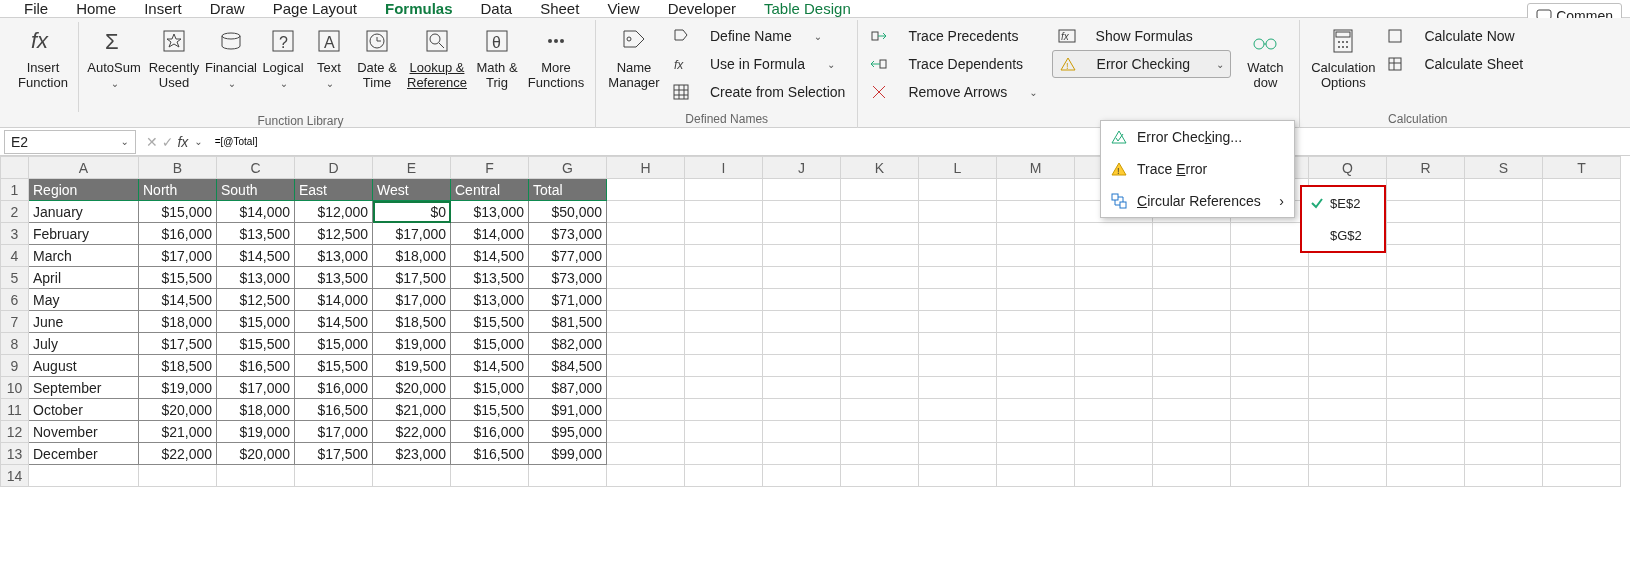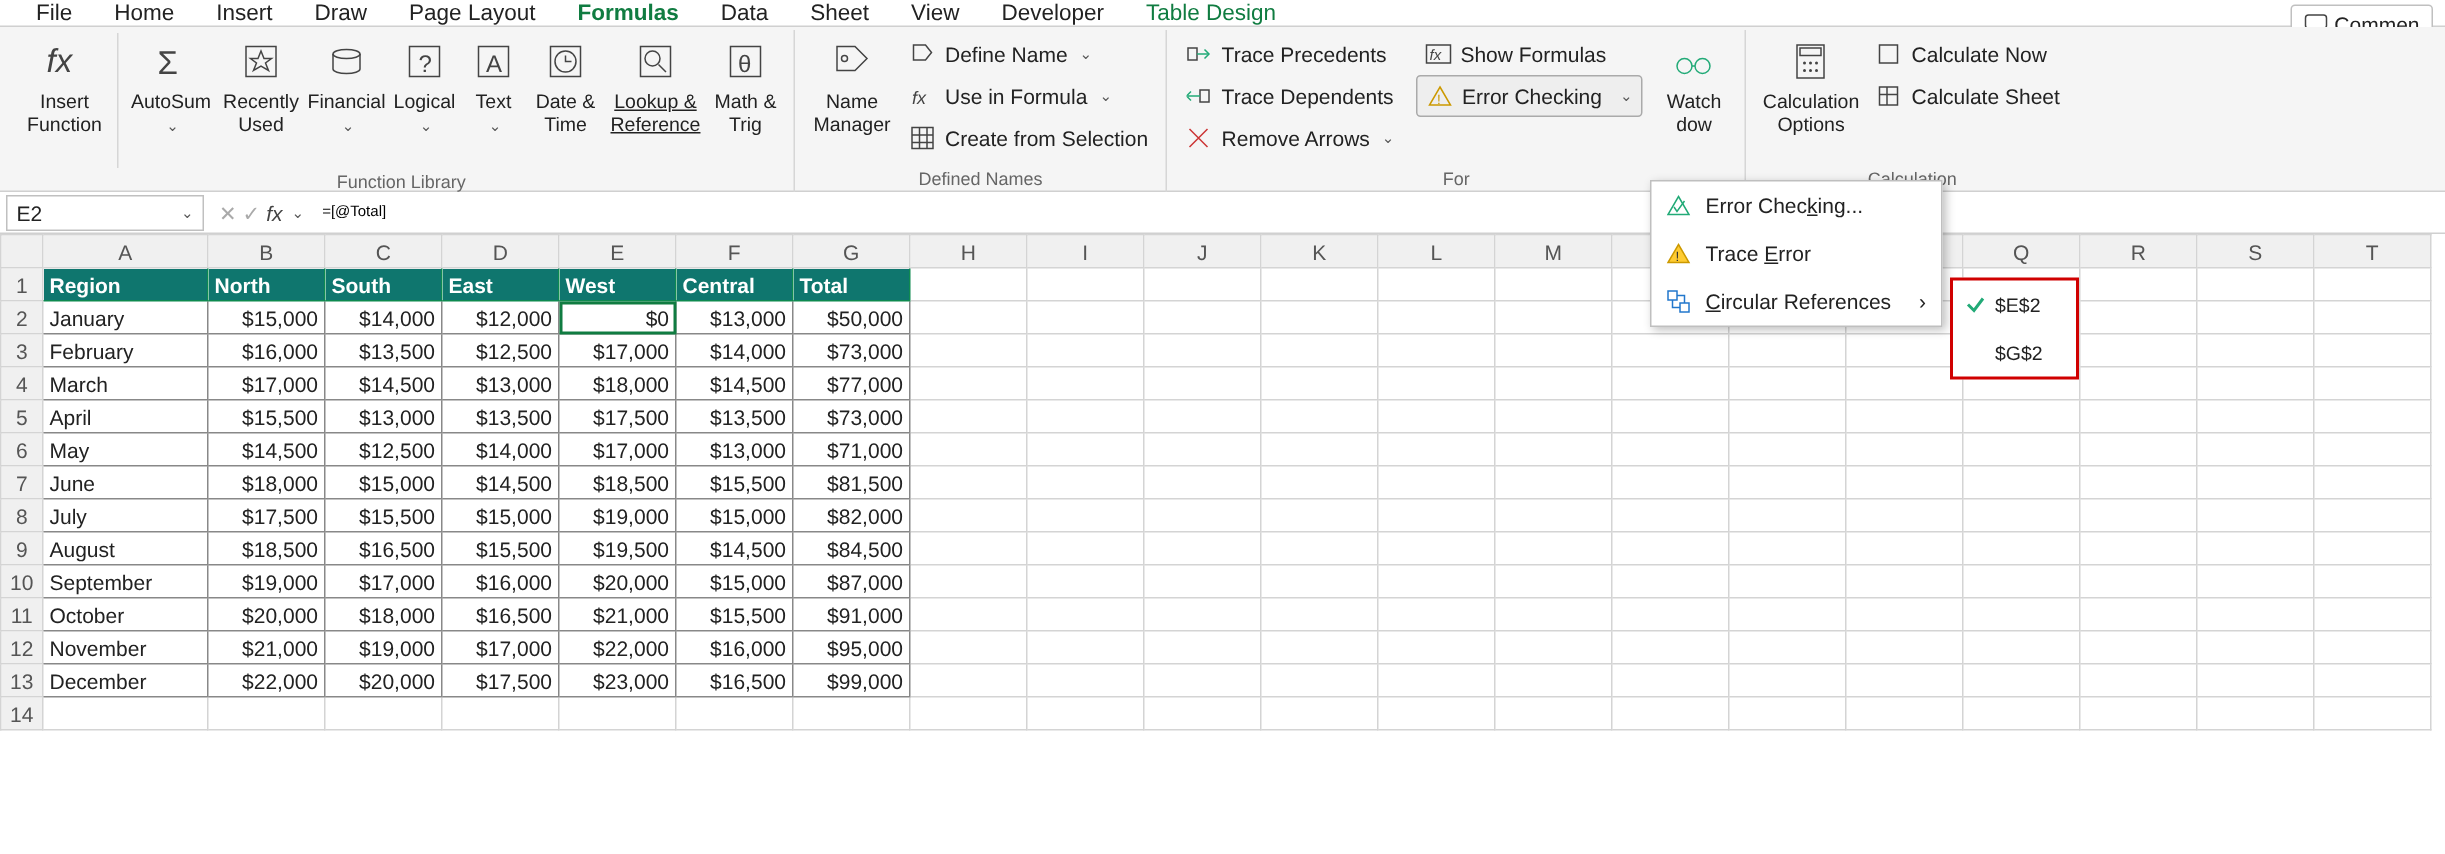--- a/index.html
+++ b/index.html
@@ -10,35 +10,35 @@
 .tab.tabledesign{color:#107c41;}
 .comments-btn{position:absolute;right:8px;top:3px;height:26px;border:1px solid #c0c0c0;border-radius:3px;padding:0 8px;display:flex;align-items:center;gap:4px;background:#fff;font-size:14px;}
 .ribbon{display:flex;height:110px;background:#f5f5f5;border-bottom:1px solid #d0d0d0;padding:2px 6px 0 6px;position:relative;}
 .group{border-right:1px solid #d6d6d6;padding:2px 6px 0 6px;display:flex;flex-direction:column;height:108px;}
 .group-body{display:flex;flex:1;align-items:flex-start;}
 .group-label{text-align:center;font-size:12px;color:#666;height:18px;line-height:18px;}
 .big-btn{display:flex;flex-direction:column;align-items:center;justify-content:flex-start;width:62px;padding:2px 2px 0 2px;cursor:pointer;}
 .big-btn .ic{height:34px;display:flex;align-items:center;justify-content:center;}
 .big-btn .lbl{font-size:13px;text-align:center;line-height:15px;margin-top:2px;}
 .caret{font-size:10px;color:#555;margin-left:2px;}
-.small-row{display:flex;align-items:center;height:28px;padding:0 6px;cursor:pointer;font-size:14px;gap:6px;white-space:nowrap;}
+.small-row{display:flex;align-items:center;height:28px;padding:0 6px;cursor:pointer;font-size:14px;gap:20px;white-space:nowrap;}
 .small-row .ic{width:18px;display:flex;justify-content:center;}
 .stack{display:flex;flex-direction:column;}
 .ec-btn{border:1px solid #aaa;background:#eee;border-radius:3px;}
 .namebox-row{display:flex;align-items:center;height:28px;border-bottom:1px solid #d0d0d0;}
 .namebox{width:132px;height:24px;border:1px solid #c0c0c0;margin:0 4px;padding:0 6px;display:flex;align-items:center;justify-content:space-between;font-size:14px;}
 .fx-tools{display:flex;align-items:center;gap:4px;color:#888;padding:0 6px;}
 .formula-input{flex:1;height:24px;padding:0 6px;font-size:10px;border:none;outline:none;}
 .grid-wrap{position:relative;}
 table.sheet{border-collapse:collapse;table-layout:fixed;}
 table.sheet th,table.sheet td{border:1px solid #d4d4d4;height:22px;font-size:14px;padding:0 4px;overflow:hidden;white-space:nowrap;}
 table.sheet th{background:#f0f0f0;font-weight:normal;color:#555;text-align:center;}
 .corner{width:28px;}
 .rowhdr{width:28px;text-align:center;background:#f0f0f0;color:#555;}
-.hdrcell{background:#0f766e;color:#fff;font-weight:700;text-align:left;padding-left:6px;border:1px solid #0e8a50 !important;}
+.hdrcell{background:#737373;color:#fff;font-weight:400;text-align:left;padding-left:6px;border:1px solid #0e8a50 !important;}
 .datacell{text-align:right;border:1px solid #888 !important;padding-right:6px;}
 .labelcell{text-align:left;border:1px solid #888 !important;padding-left:6px;}
 .sel{outline:2px solid #107c41;outline-offset:-2px;}
 .dropdown{position:absolute;top:102px;left:1100px;width:195px;background:#fff;border:1px solid #bfbfbf;box-shadow:2px 2px 6px rgba(0,0,0,0.25);z-index:50;}
 .dd-item{display:flex;align-items:center;height:32px;padding:0 10px;gap:10px;cursor:pointer;font-size:14px;}
 .sub-popup{position:absolute;top:167px;left:1300px;width:86px;background:#fff;border:2px solid #d00000;z-index:60;}
 .sub-item{display:flex;align-items:center;height:32px;padding:0 8px;gap:6px;font-size:13px;cursor:pointer;}
 svg{display:block;}
 .underline{text-decoration:underline;}
 </style>
@@ -152,20 +152,31 @@
       <div class="big-btn" style="width:52px;">
         <span class="ic">
             <svg width="26" height="26">
               <rect x="3" y="3" width="20" height="20" fill="none" stroke="#444"></rect>
               <text x="8" y="20" font-size="16" fill="#444">θ</text>
             </svg>
           </span>
         <span class="lbl" style="white-space:pre-line;">Math &amp;
 Trig</span>
       </div>
+      <div class="big-btn" style="width:66px;">
+        <span class="ic">
+            <svg width="26" height="26">
+              <circle cx="7" cy="13" r="2" fill="#444"></circle>
+              <circle cx="13" cy="13" r="2" fill="#444"></circle>
+              <circle cx="19" cy="13" r="2" fill="#444"></circle>
+            </svg>
+          </span>
+        <span class="lbl" style="white-space:pre-line;">More
+Functions</span>
+      </div>
     </div>
     <div class="group-label">Function Library</div>
   </div>
 
   <div class="group">
     <div class="group-body">
       <div class="big-btn" style="width:64px;">
         <span class="ic">
             <svg width="28" height="28">
               <path d="M4 4 H16 L24 12 L16 20 H4 Z" fill="none" stroke="#444"></path>
@@ -266,21 +277,20 @@
             <svg width="28" height="22">
               <circle cx="8" cy="14" r="5" fill="none" stroke="#2a7"></circle>
               <circle cx="20" cy="14" r="5" fill="none" stroke="#2a7"></circle>
               <path d="M13 14 H15" stroke="#2a7"></path>
             </svg>
           </span>
         <span class="lbl" style="white-space:pre-line;">Watch
 dow</span>
       </div>
     </div>
-    <div class="group-label">For</div>
   </div>
 
   <div class="group" style="border-right:none;">
     <div class="group-body">
       <div class="big-btn" style="width:74px;">
         <span class="ic">
             <svg width="26" height="26">
               <rect x="4" y="2" width="18" height="22" fill="none" stroke="#444"></rect>
               <rect x="6" y="4" width="14" height="5" fill="none" stroke="#444"></rect>
               <circle cx="9" cy="14" r="1" fill="#444"></circle>

